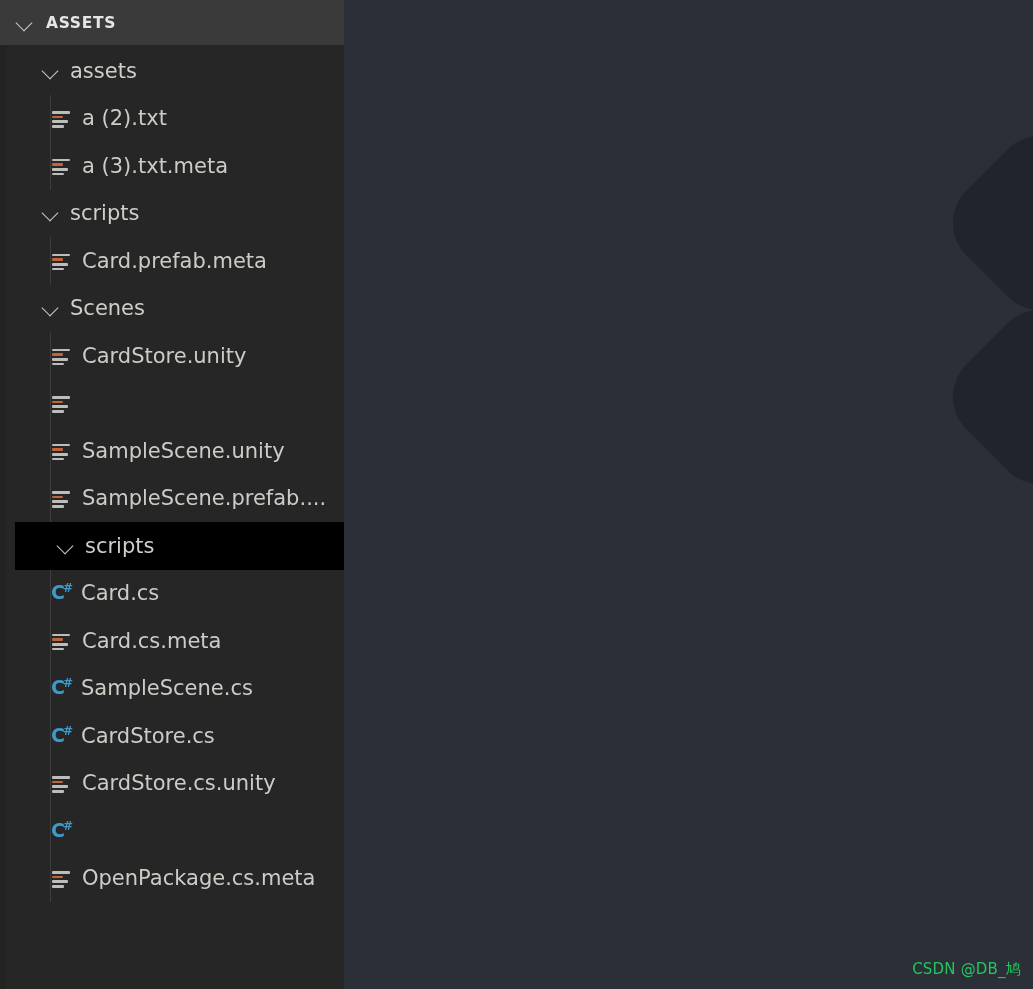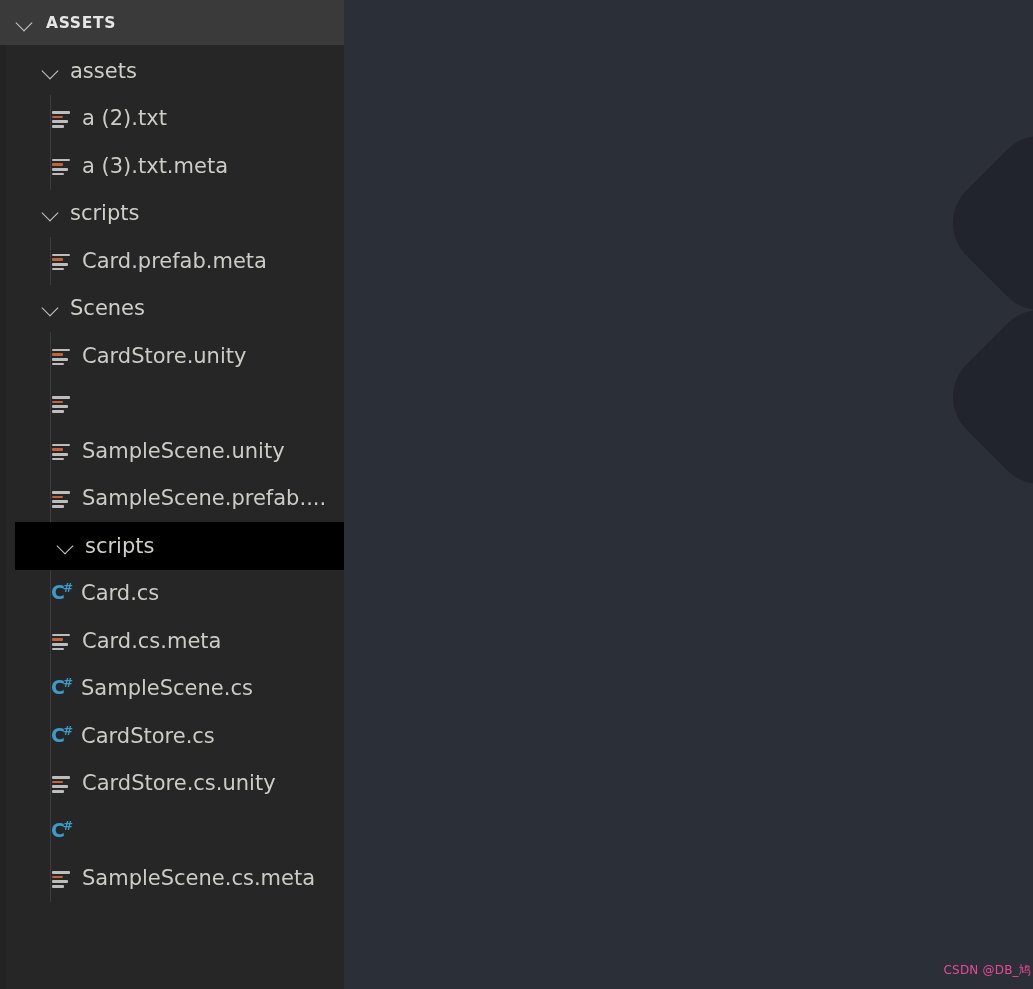--- a/index.html
+++ b/index.html
@@ -31,24 +31,24 @@
     height: 150px;
     background: #21242c;
     border-radius: 46px;
     transform: rotate(45deg);
   }
   #deco-shape-1 { right: -82px; top: 148px; }
   #deco-shape-2 { right: -82px; top: 322px; }
 
   #watermark {
     position: absolute;
-    right: 2px;
+    right: 12px;
     bottom: 10px;
-    color: #ec4899;
-    font-size: 12px;
+    color: #22c55e;
+    font-size: 15px;
     letter-spacing: .2px;
     font-family: "DejaVu Sans", "Liberation Sans", sans-serif;
     white-space: nowrap;
   }
 
   
   #file-explorer-sidebar {
     position: absolute;
     left: 0;
     top: 0;
@@ -359,17 +359,17 @@
         </span>
       </div>
       <div class="tree-row indent-2">
         <span class="guide-line"></span>
         <span class="file-icon">
           <i></i>
           <i></i>
           <i></i>
           <i></i>
         </span>
-        <span class="row-label">SampleScene.cs.meta</span>
+        <span class="row-label">OpenPackage.cs.meta</span>
       </div>
     </div>
 
 </div>
 
 </body></html>

